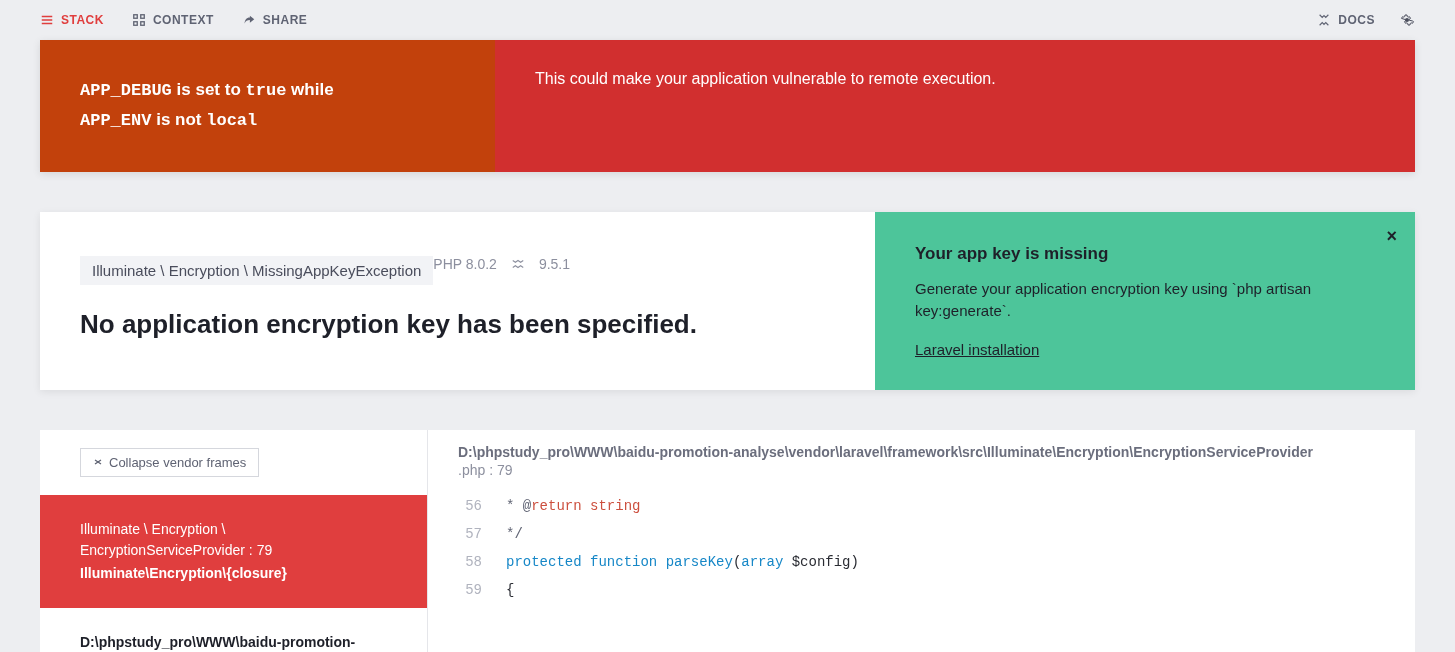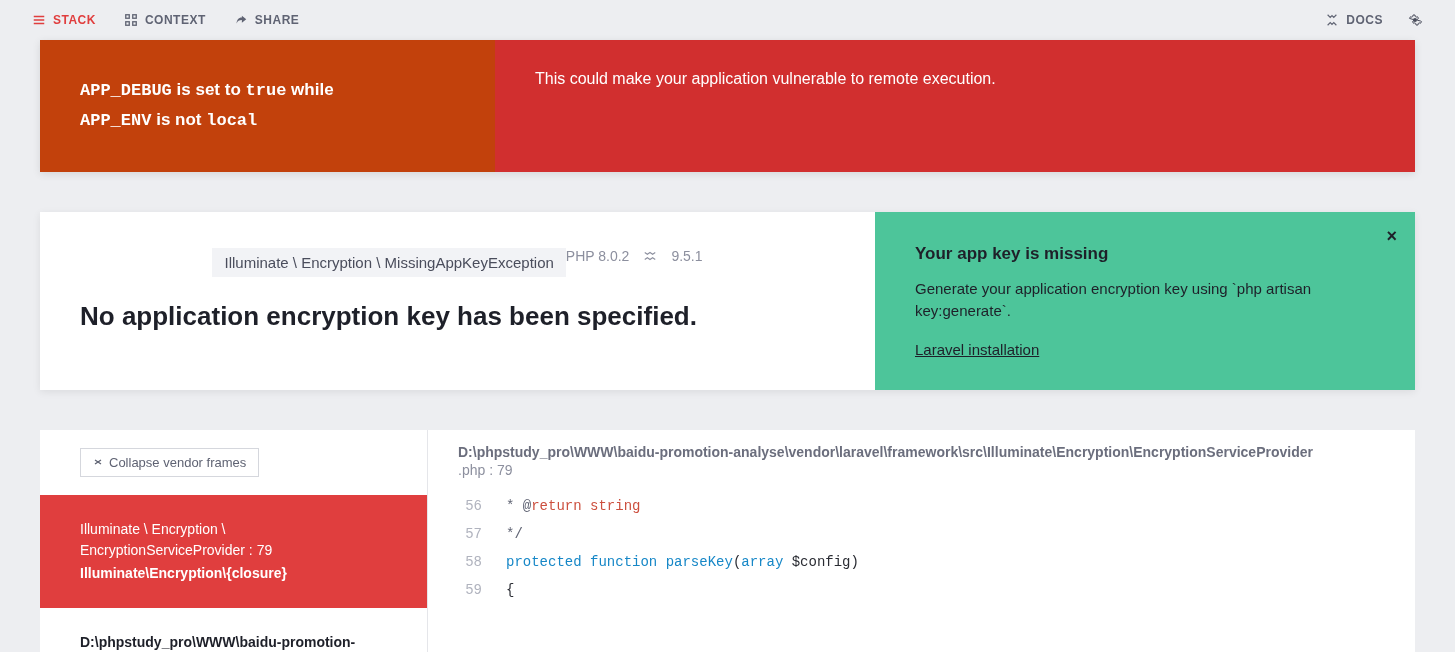--- a/index.html
+++ b/index.html
@@ -1,32 +1,32 @@
 <!DOCTYPE html>
 <html><head>
 <meta charset="utf-8">
 <style>
 * { margin: 0; padding: 0; box-sizing: border-box; }
 body { font-family: -apple-system, BlinkMacSystemFont, 'Segoe UI', sans-serif; background: #edeef1; color: #2a2c33; font-size: 14px; }
-.topbar { display: flex; align-items: center; padding: 12px 32px; gap: 28px; }
+.topbar { display: flex; align-items: center; padding: 12px 40px; gap: 28px; }
 .topbar-right { margin-left: auto; display: flex; align-items: center; gap: 24px; }
 .nav-item { display: flex; align-items: center; gap: 7px; font-size: 12px; font-weight: 600; letter-spacing: 0.5px; color: #5f6373; cursor: pointer; }
 .nav-item.active { color: #e03e3e; }
 .nav-icon { width: 14px; height: 14px; display: inline-flex; }
 .container { padding: 0 40px; }
 .warning-banner { display: flex; margin-bottom: 40px; box-shadow: 0 2px 8px rgba(0,0,0,0.1); }
 .warning-left { background: #c2410c; color: #fff; padding: 36px 40px; width: 455px; font-size: 17px; line-height: 1.7; }
 .warning-left .mono { font-family: 'Courier New', monospace; font-weight: 600; }
 .warning-right { background: #d12f2f; color: #fff; padding: 30px 40px; flex: 1; font-size: 16px; }
 .warning-text { margin-bottom: 12px; }
 .warning-link-row { display: flex; align-items: center; gap: 8px; }
 .warning-link { color: #fff; text-decoration: underline; cursor: pointer; }
 .error-card { background: #fff; display: flex; box-shadow: 0 2px 8px rgba(0,0,0,0.08); margin-bottom: 40px; }
 .error-main { flex: 1; padding: 36px 40px; }
-.error-header { display: flex; justify-content: center; align-items: flex-start; margin-bottom: 24px; }
+.error-header { display: flex; justify-content: flex-start; align-items: flex-start; margin-bottom: 24px; margin-top: 8px; }
 .exception-badge { background: #f2f3f6; padding: 6px 12px; font-size: 15px; color: #4a4d5c; }
 .version-info { display: flex; gap: 14px; color: #8c8f9e; font-size: 14px; align-items: center; }
 .error-title { font-size: 26px; font-weight: 700; color: #1e2029; }
 .solution-panel { background: #4dc59a; color: #1e2029; padding: 32px 40px; width: 540px; position: relative; }
 .solution-close { position: absolute; top: 14px; right: 18px; color: #1e2029; font-size: 18px; font-weight: bold; cursor: pointer; }
 .solution-title { font-size: 17px; font-weight: 700; margin-bottom: 14px; }
 .solution-desc { font-size: 15px; margin-bottom: 18px; line-height: 1.5; }
 .solution-link { color: #1e2029; text-decoration: underline; font-size: 15px; cursor: pointer; }
 .stack-section { background: #fff; display: flex; }
 .stack-sidebar { width: 388px; border-right: 1px solid #e5e6ea; }

